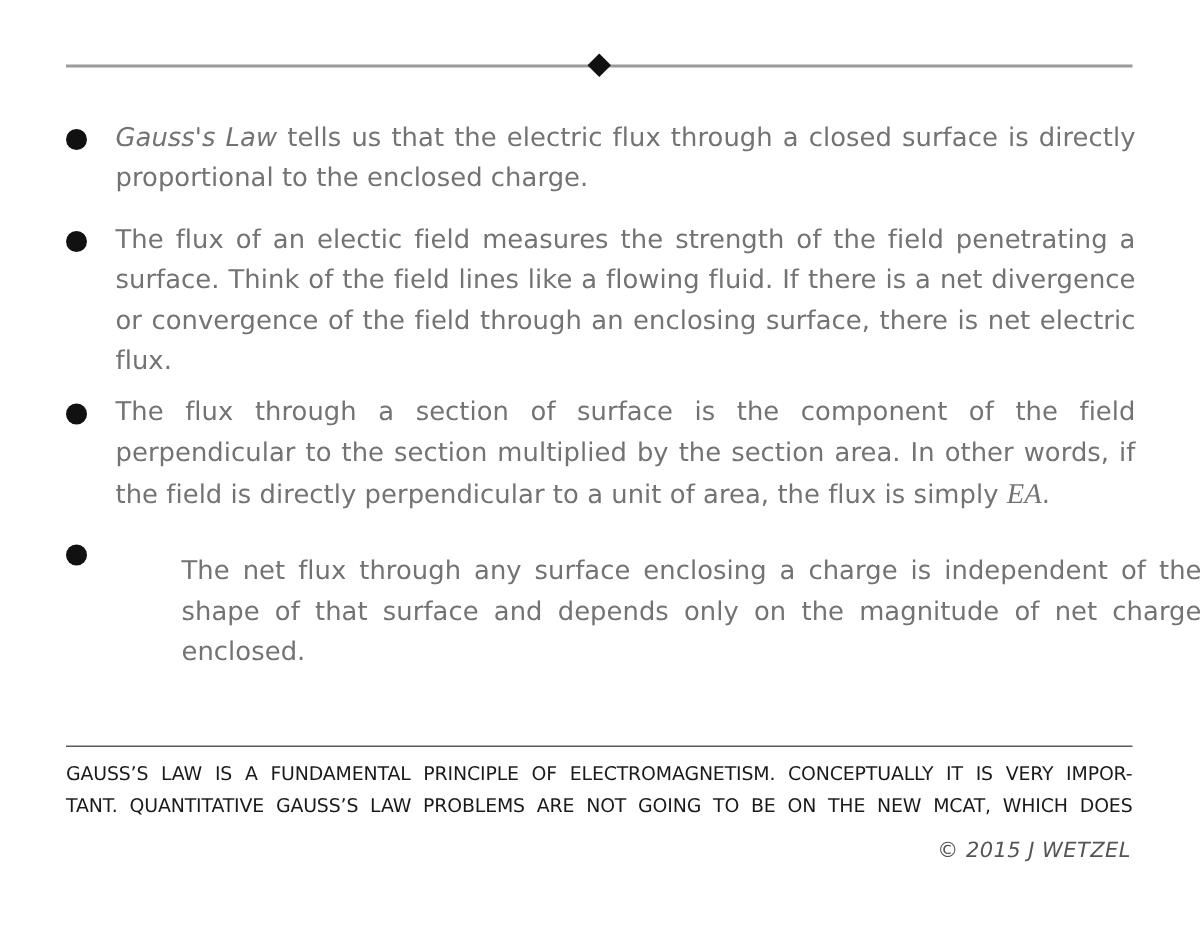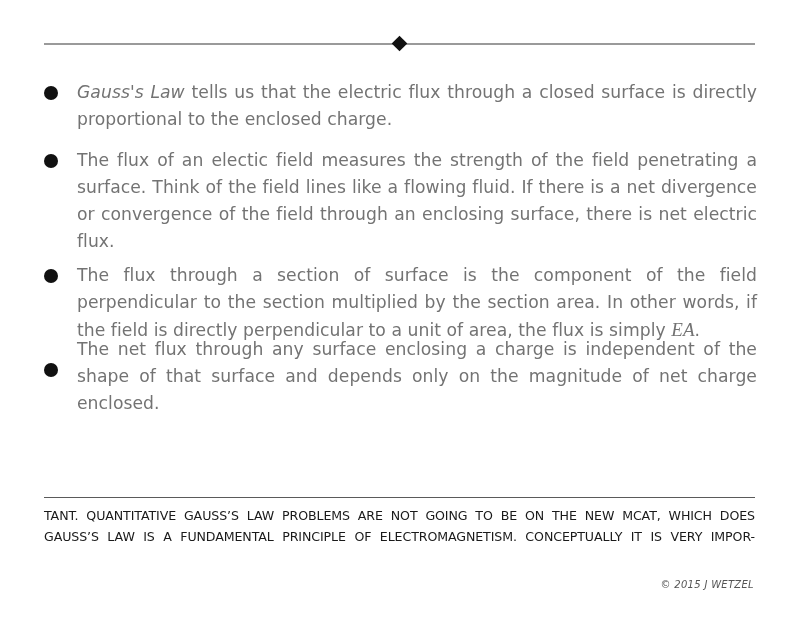--- a/index.html
+++ b/index.html
@@ -87,25 +87,24 @@
       line-height: 21px;
       text-align: justify;
       text-align-last: left;
       color: #1a1a1a;
       letter-spacing: -0.1px;
     }
     .copyright {
       position: absolute;
       right: 46px;
       top: 559px;
-      font-size: 10px;
+      font-size: 14px;
       font-style: italic;
       color: #555555;
       letter-spacing: 0.3px;
-      margin-top: 20px;
     }
   </style>
 </head>
 <body>
 
 <div>
 
   <div class="top-rule"></div>
   <div class="diamond"></div>
 
@@ -121,25 +120,25 @@
       <div class="bullet-text" style="top:147px;">The flux of an electic field measures the strength of the field penetrating a surface.  Think of the field lines like a flowing fluid.  If there is a net divergence or convergence of the field through an enclosing surface, there is net electric flux.</div>
     </div>
 
     <div class="bullet-item" style="top:0;">
       <span class="bullet-dot" style="top:269px;"></span>
       <div class="bullet-text" style="top:262px;"><span>The flux through a section of surface is the component of the field perpendicular to the section multiplied by the section area.  In other words, if the field is directly perpendicular to a unit of area, the flux is simply </span><span class="math">EA</span><span>.</span></div>
     </div>
 
     <div class="bullet-item" style="top:0;">
       <span class="bullet-dot" style="top:363px;"></span>
-      <div class="bullet-text" style="top:336px;">The net flux through any surface enclosing a charge is independent of the shape of that surface and depends only on the magnitude of net charge enclosed.</div>
+      <div class="bullet-text" style="top:368px;margin-left:44px;">The net flux through any surface enclosing a charge is independent of the shape of that surface and depends only on the magnitude of net charge enclosed.</div>
     </div>
 
   </div>
 
   <div class="foot-rule"></div>
   <div class="footer-note">
+    <div style="text-align:justify;text-align-last:justify;">GAUSS’S LAW IS A FUNDAMENTAL PRINCIPLE OF ELECTROMAGNETISM.  CONCEPTUALLY IT IS VERY IMPOR-</div>
     <div style="text-align:justify;text-align-last:justify;">TANT.  QUANTITATIVE GAUSS’S LAW PROBLEMS ARE NOT GOING TO BE ON THE NEW MCAT, WHICH DOES</div>
-    <div style="text-align:justify;text-align-last:justify;">GAUSS’S LAW IS A FUNDAMENTAL PRINCIPLE OF ELECTROMAGNETISM.  CONCEPTUALLY IT IS VERY IMPOR-</div>
   </div>
   <div class="copyright">© 2015 J WETZEL</div>
 
 </div>
 
 </body></html>

